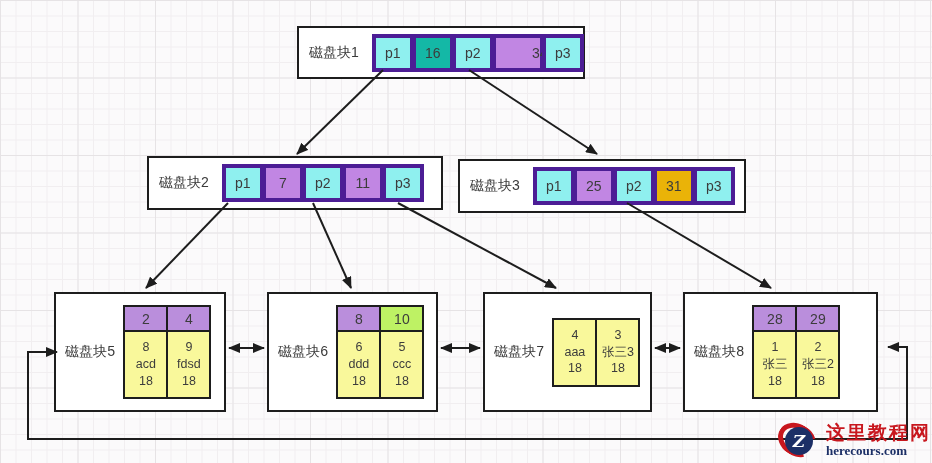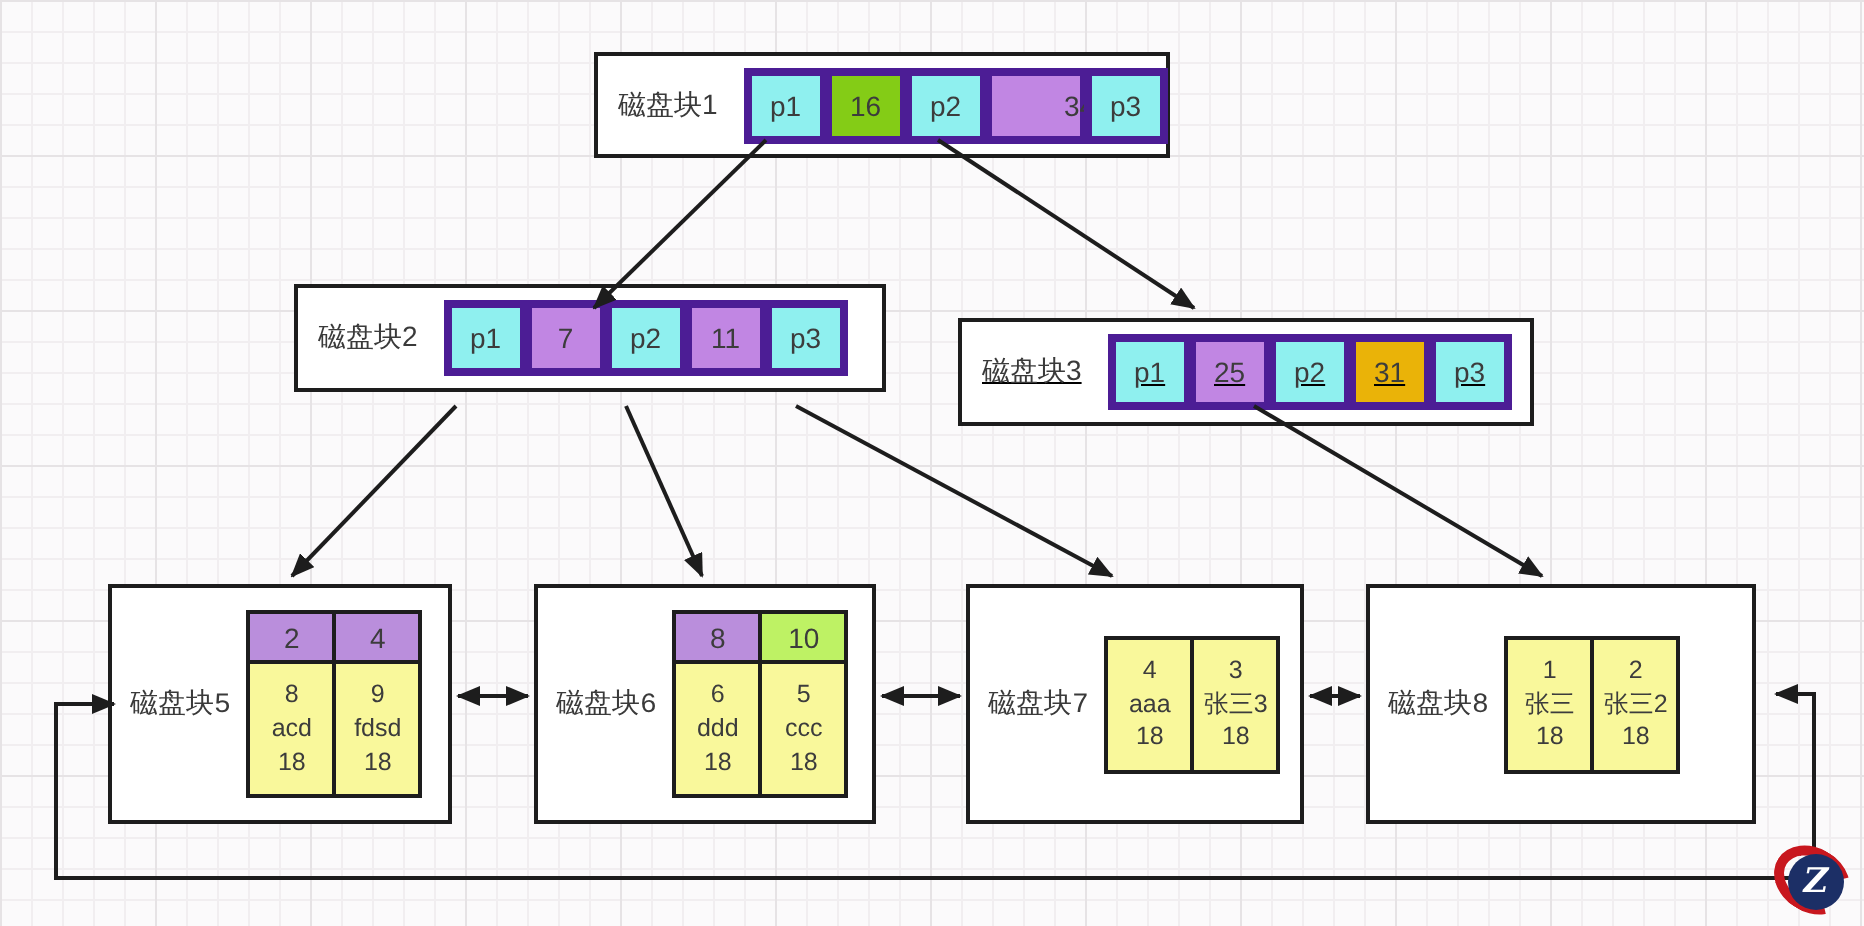--- a/index.html
+++ b/index.html
@@ -54,22 +54,22 @@
   .wm-circle{
     position:absolute;left:9px;top:7px;width:28px;height:28px;border-radius:50%;
     background:#1c2f66;color:#ffffff;display:flex;align-items:center;justify-content:center;
     font-family:"DejaVu Serif","Liberation Serif",serif;font-style:italic;font-weight:bold;font-size:17px;
   }
   .wm-text{margin-left:4px;}
   .wm-name{font-size:19px;font-weight:bold;color:#c8171e;letter-spacing:2px;line-height:1.05;}
   .wm-url{font-size:13px;font-weight:bold;color:#1c2f66;font-family:"Liberation Serif","DejaVu Serif",serif;}
   
   #blk1{left:297px;top:26px;width:288px;height:53px;}
-  #blk2{left:147px;top:142px;width:296px;height:54px;}
-  #blk3{left:479px;top:159px;width:288px;height:54px;text-decoration:underline;}
+  #blk2{left:147px;top:156px;width:296px;height:54px;}
+  #blk3{left:458px;top:159px;width:288px;height:54px;}
   #blk5{left:54px;top:292px;width:172px;height:120px;}
   #blk6{left:267px;top:292px;width:171px;height:120px;}
   #blk7{left:483px;top:292px;width:169px;height:120px;}
   #blk8{left:683px;top:292px;width:195px;height:120px;}
 </style>
 </head>
 <body>
 
 <div class="canvas">
 
@@ -91,21 +91,21 @@
     <line x1="229" y1="348" x2="264" y2="348" marker-start="url(#arrS)" marker-end="url(#arr)"></line>
     <line x1="441" y1="348" x2="480" y2="348" marker-start="url(#arrS)" marker-end="url(#arr)"></line>
     <line x1="655" y1="348" x2="680" y2="348" marker-start="url(#arrS)" marker-end="url(#arr)"></line>
     <polyline points="57,352 28,352 28,439 907,439 907,347 888,347" marker-start="url(#arrS)" marker-end="url(#arr)"></polyline>
   </svg>
 
   <div class="block pblock" id="blk1">
     <span class="block-label">磁盘块1</span>
     <div class="pcells">
       <div class="pcell cp" style="background: rgb(143, 240, 239);">p1</div>
-      <div class="pcell ck" style="background: #84cc16;">16</div>
+      <div class="pcell ck" style="background: #14b8a6;">16</div>
       <div class="pcell cp" style="background: rgb(143, 240, 239);">p2</div>
       <div class="pcell ck" style="background: rgb(193, 134, 227); padding-left: 44px;">34</div>
       <div class="pcell cp" style="background: rgb(143, 240, 239);">p3</div>
     </div>
   </div>
 
   <div class="block pblock" id="blk2">
     <span class="block-label">磁盘块2</span>
     <div class="pcells">
       <div class="pcell cp" style="background: rgb(143, 240, 239);">p1</div>
@@ -186,20 +186,24 @@
           <span>18</span>
         </div>
       </div>
     </div>
   </div>
 
   <div class="block leaf" id="blk8">
     <span class="block-label">磁盘块8</span>
     <div class="leaf-table">
       <div class="lt-row">
+        <div class="lt-cell keycell lk" style="background: rgb(186, 142, 220);">28</div>
+        <div class="lt-cell keycell lk" style="background: rgb(186, 142, 220);">29</div>
+      </div>
+      <div class="lt-row">
         <div class="lt-cell reccell rc" style="background: rgb(249, 248, 155);">
           <span>1</span>
           <span>张三</span>
           <span>18</span>
         </div>
         <div class="lt-cell reccell rc" style="background: rgb(249, 248, 155);">
           <span>2</span>
           <span>张三2</span>
           <span>18</span>
         </div>
@@ -207,15 +211,19 @@
     </div>
   </div>
 
   <div class="watermark">
     <div class="wm-logo">
       <span class="wm-ring"></span>
       <span class="wm-circle">
         <span>Z</span>
       </span>
     </div>
+    <div class="wm-text">
+      <div class="wm-name">这里教程网</div>
+      <div class="wm-url">herecours.com</div>
+    </div>
   </div>
 
 </div>
 
 </body></html>

